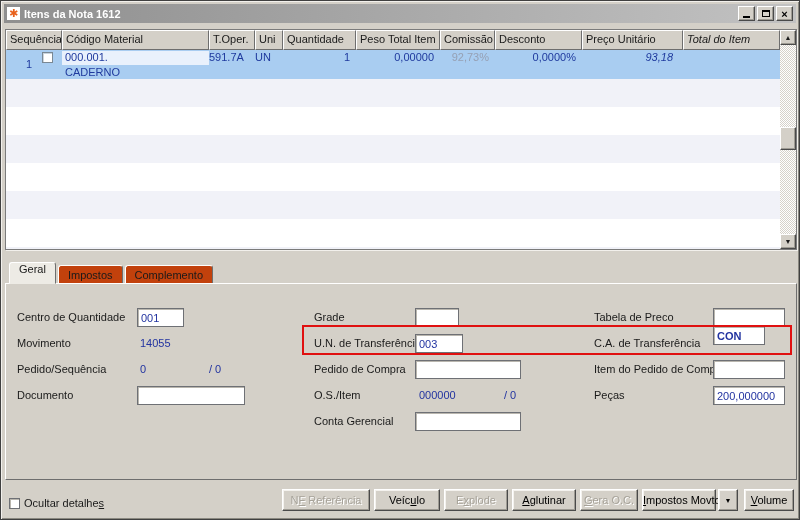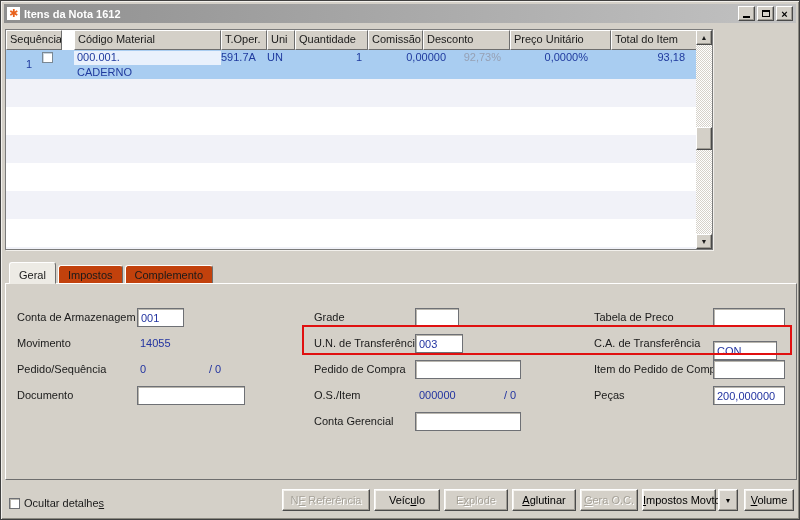--- a/index.html
+++ b/index.html
@@ -30,31 +30,31 @@
     width:17px; height:15px; background:#D4D0C8;
     border:1px solid; border-color:#FFFFFF #4A4A4A #4A4A4A #FFFFFF;
     box-shadow: inset -1px -1px 0 #9E9B93;
     display:flex; align-items:center; justify-content:center; cursor:default;
   }
   .glyph-min { width:7px; height:6px; border-bottom:2px solid #000; margin-top:2px; }
   .glyph-max { width:8px; height:7px; border:1px solid #000; border-top:2px solid #000; }
   .glyph-x  { font-size:11px; font-weight:bold; line-height:10px; color:#000; }
   
   .grid {
-    position:absolute; left:4px; top:28px; width:708px; height:221px;
+    position:absolute; left:4px; top:28px; width:792px; height:221px;
     background:#FFFFFF; border:1px solid #7B7B7B;
     box-shadow: 1px 1px 0 #F2F0EC;
   }
   .ghead { position:absolute; left:0; top:0; right:16px; height:20px; display:flex; }
   .hc {
     background:#D4D0C8; border:1px solid; border-color:#FFFFFF #6E6E6E #6E6E6E #FFFFFF;
     padding:2px 0 0 3px; white-space:nowrap; overflow:hidden; flex:0 0 auto;
   }
-  .c0{width:56px;} .c1{width:147px;margin-left:12px;} .c2{width:46px;} .c3{width:28px;} .c4{width:73px;}
-  .c5{width:84px;} .c6{width:55px;} .c7{width:87px;} .c8{width:101px;} .c9{width:97px;}
+  .c0{width:56px;} .c1{width:147px;} .c2{width:46px;} .c3{width:28px;} .c4{width:73px;}
+  .c5{width:84px;} .c6{width:55px;} .c7{width:87px;} .c8{width:101px;} .c9{width:97px;font-style:italic;}
   .gbody { position:absolute; left:0; top:20px; right:16px; bottom:0; overflow:hidden; }
   .grow {
     position:relative; display:flex; height:29px; background:#A9CDF1;
     color:#1F3A9E;
   }
   .rc { flex:0 0 auto; padding-top:1px; overflow:hidden; white-space:nowrap; }
   .num { text-align:right; padding-right:6px; }
   .muted { color:#96A0B4; }
   .seqcell { position:relative; }
   .seqnum { position:absolute; left:20px; top:8px; }
@@ -90,21 +90,21 @@
   }
   
   .tabs { position:absolute; left:8px; top:261px; height:22px; display:flex; align-items:flex-end; }
   .tab {
     background:#c2410c; height:19px; padding:3px 9px 0 9px;
     border:1px solid; border-color:#FFFFFF #6E6E6E #D4D0C8 #FFFFFF;
     border-radius:3px 3px 0 0; margin-right:2px; cursor:default; white-space:nowrap;
   }
   .tab.active {
     height:22px; background:#EDEBE5; z-index:3; position:relative;
-    border-bottom:1px solid #EDEBE5; padding-top:6px;
+    border-bottom:1px solid #EDEBE5; padding-top:0;
   }
   .panel {
     position:absolute; left:4px; top:282px; width:792px; height:197px;
     background:#D4D0C8;
     border:1px solid; border-color:#FFFFFF #6E6E6E #6E6E6E #FFFFFF;
     z-index:1;
   }
   
   .flabel { position:absolute; white-space:nowrap; z-index:2; color:#1A1A1A; }
   .fvalue { position:absolute; white-space:nowrap; z-index:2; color:#2233A0; }
@@ -159,20 +159,21 @@
     </span>
   </div>
 
   <div class="grid">
     <div class="ghead" id="ghead">
         <div class="hc c0">Sequência</div>
         <div class="hc c1">Código Material</div>
         <div class="hc c2">T.Oper.</div>
         <div class="hc c3">Uni</div>
         <div class="hc c4">Quantidade</div>
+        <div class="hc c5">Peso Total Item</div>
         <div class="hc c6">Comissão</div>
         <div class="hc c7">Desconto</div>
         <div class="hc c8">Preço Unitário</div>
         <div class="hc c9">Total do Item</div>
       </div>
     <div class="gbody">
       <div class="grow" id="selrow" style="background: rgb(169, 205, 241); color: rgb(31, 58, 158);">
         <div class="rc c0 seqcell">
           <span class="seqnum">1</span>
           <span class="rowchk"></span>
@@ -198,21 +199,21 @@
     </div>
   </div>
 
   <div class="tabs" id="tabs">
       <div class="tab active">Geral</div>
       <div class="tab">Impostos</div>
       <div class="tab">Complemento</div>
     </div>
   <div class="panel"></div>
 
-  <span class="flabel" style="left:16px;top:310px">Conta de Armazenagem</span>
+  <span class="flabel" style="left:16px;top:310px">Centro de Quantidade</span>
   <input class="finput" style="left: 136px; top: 307px; width: 47px;" value="001">
 
   <span class="flabel" style="left:16px;top:336px">Movimento</span>
   <span class="fvalue" style="left:139px;top:336px">14055</span>
 
   <span class="flabel" style="left:16px;top:362px">Pedido/Sequência</span>
   <span class="fvalue" style="left:139px;top:362px">0</span>
   <span class="fvalue" style="left:208px;top:362px">/ 0</span>
 
   <span class="flabel" style="left:16px;top:388px">Documento</span>
@@ -231,21 +232,21 @@
   <span class="fvalue" style="left:418px;top:388px">000000</span>
   <span class="fvalue" style="left:503px;top:388px">/ 0</span>
 
   <span class="flabel" style="left:313px;top:414px">Conta Gerencial</span>
   <input class="finput" style="left: 414px; top: 411px; width: 106px;" value="">
 
   <span class="flabel" style="left:593px;top:310px">Tabela de Preco</span>
   <input class="finput" style="left: 712px; top: 307px; width: 72px;" value="">
 
   <span class="flabel" style="left:593px;top:336px">C.A. de Transferência</span>
-  <input class="finput" style="left: 712px; top: 340px; width: 64px;" value="CON">
+  <input class="finput" style="left: 712px; top: 325px; width: 52px; font-weight: bold;" value="CON">
 
   <span class="flabel" style="left:593px;top:362px">Item do Pedido de Compra</span>
   <input class="finput" style="left: 712px; top: 359px; width: 72px;" value="">
 
   <span class="flabel" style="left:593px;top:388px">Peças</span>
   <input class="finput ta-r" style="left: 712px; top: 385px; width: 72px;" value="200,000000">
 
   <div class="redbox" id="redbox" style="border-color: rgb(224, 16, 16);"></div>
 
   <div class="footer">

